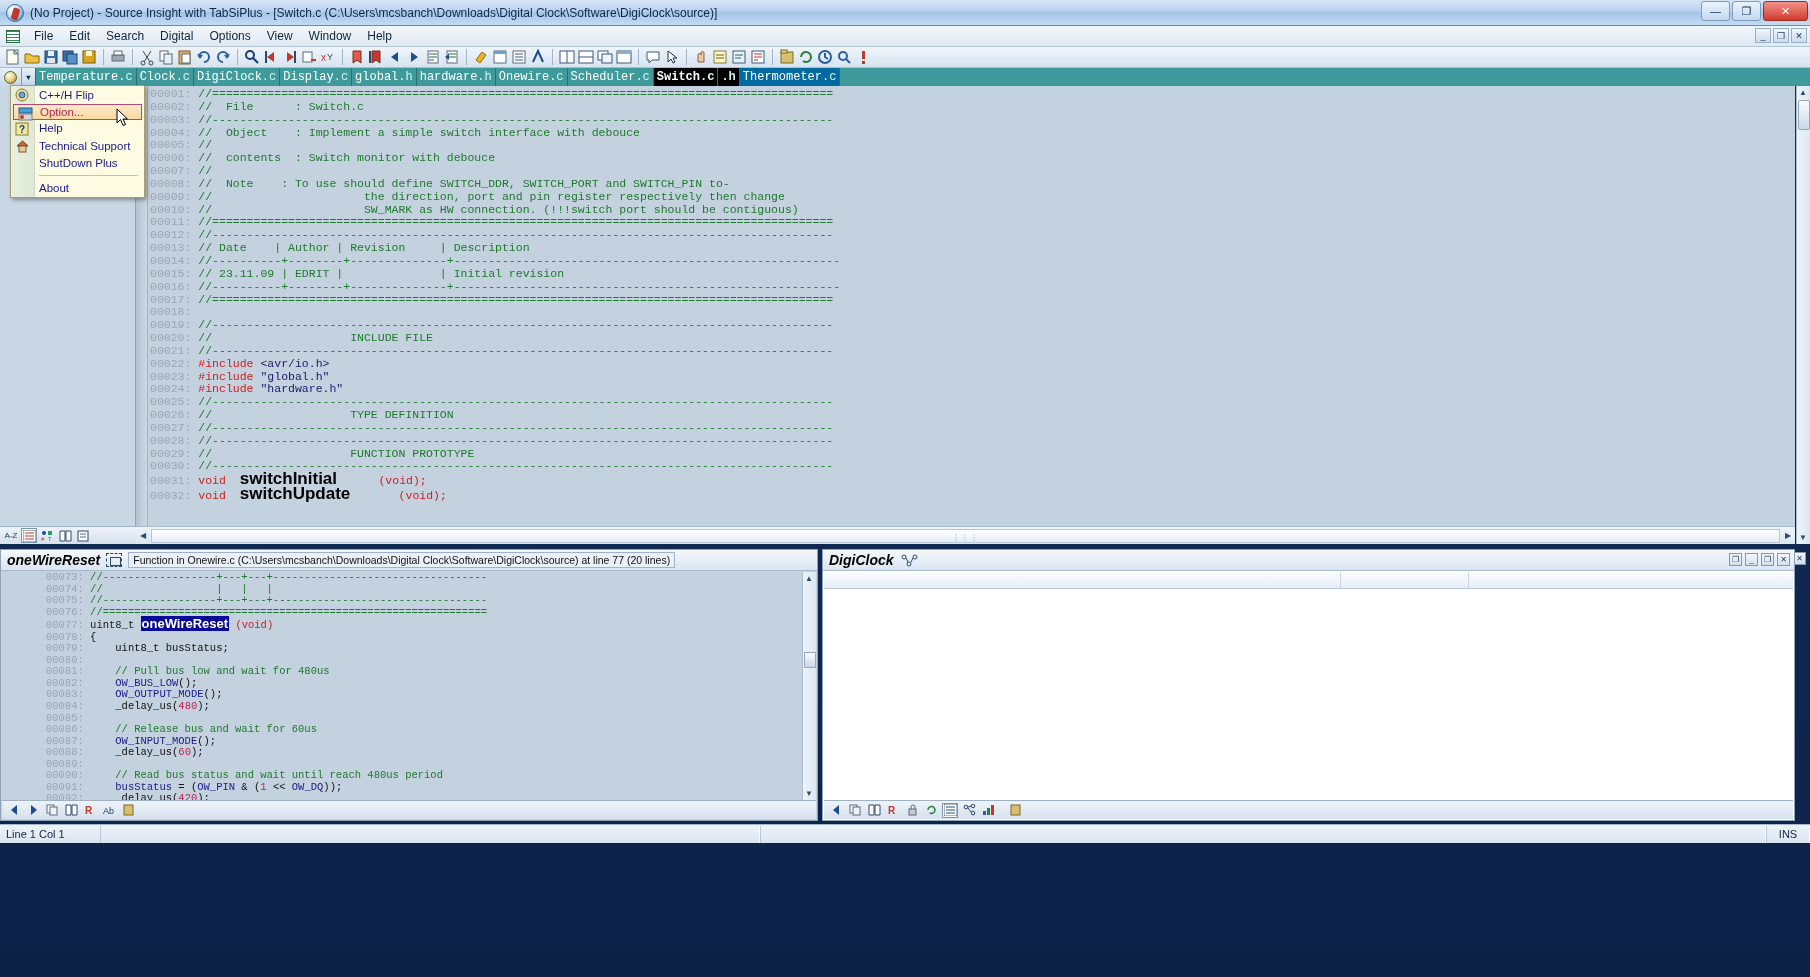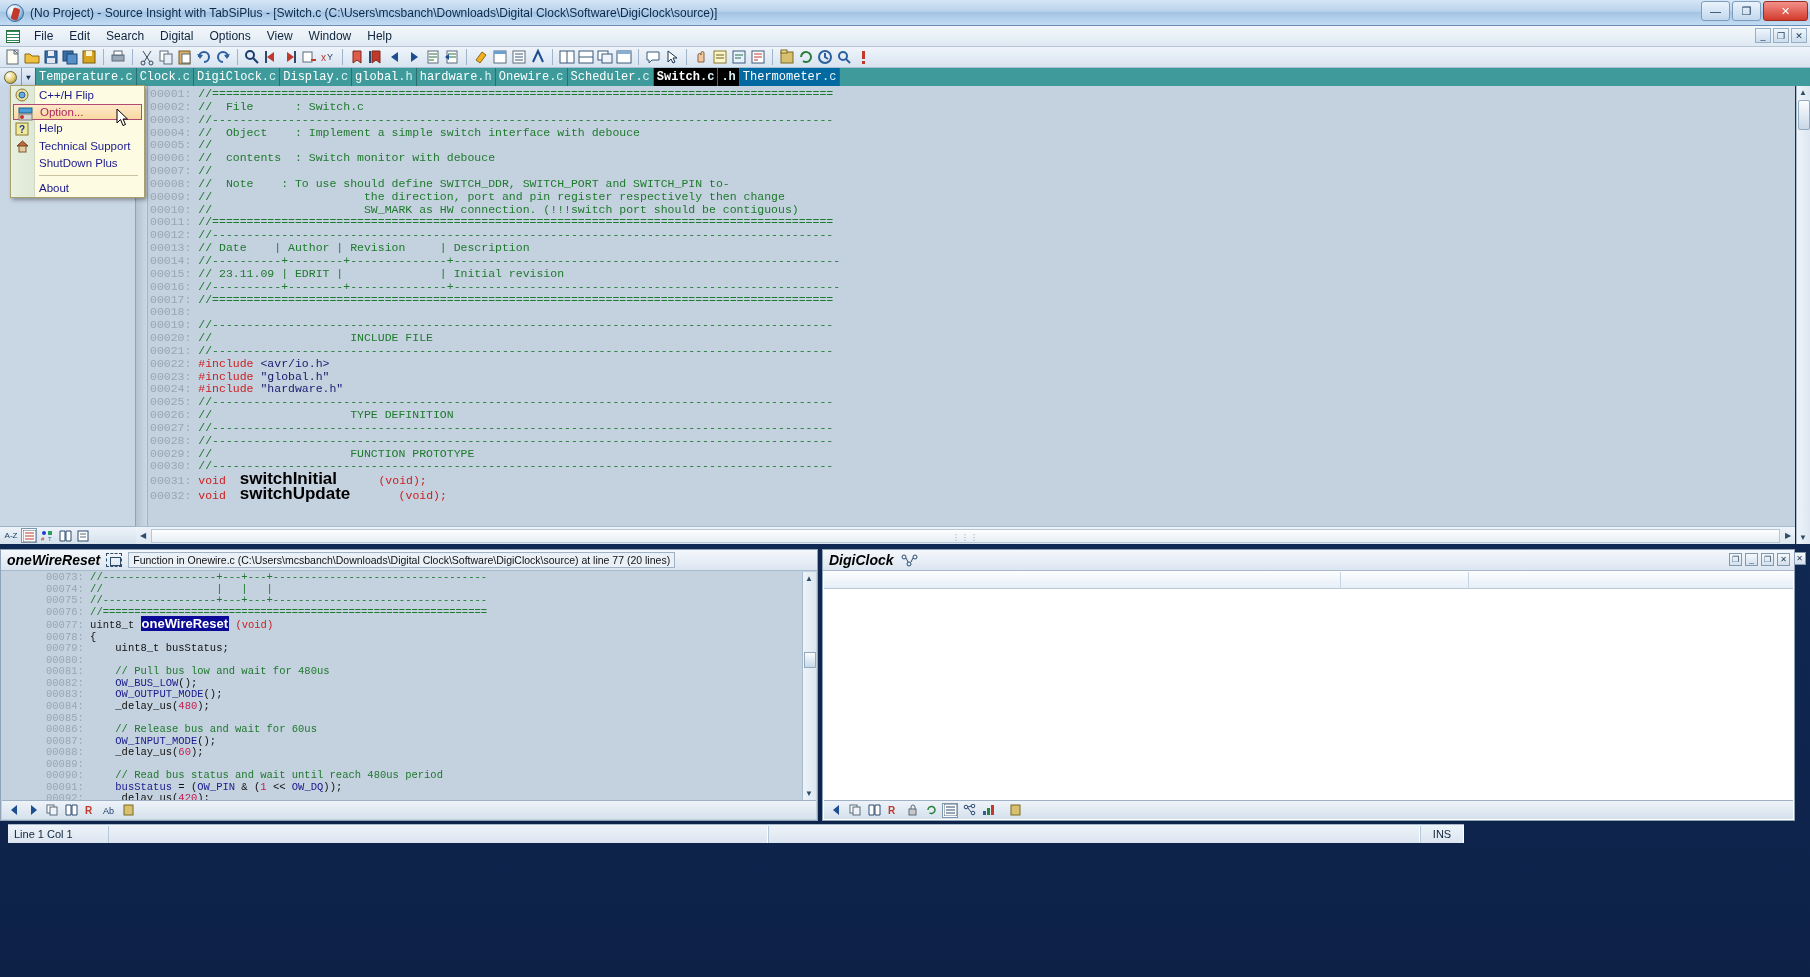--- a/index.html
+++ b/index.html
@@ -191,21 +191,21 @@
   .rel-col{ font-size:11px; color:#0d2036; padding:15px 6px; border-right:1px solid #c6d4e2; }
   .rel-body{ position:absolute; left:1px; top:39px; right:1px; bottom:20px; background:#fff; }
   .rel-tools{position:absolute;left:1px;bottom:1px;right:1px;height:19px;
      background:linear-gradient(180deg,#eef3f9,#d5e1ec);border-top:1px solid #9fb2c5;
      display:flex;align-items:center;gap:3px;padding-left:4px;}
   .rtool{width:16px;height:15px;display:flex;align-items:center;justify-content:center;font-size:8px;color:#143a5c;}
   .rtool.act{border:1px solid #7f97ad;background:#f7fbff;}
 
   
   .statusbar{
-    position:absolute; left:8px; top:824px; width:1456px; height:19px;
+    position:absolute; left:0; top:824px; width:1810px; height:19px;
     background:linear-gradient(180deg,#eef3f9,#dbe5f0); border-top:1px solid #a7bacd;
     display:flex;align-items:center;
   }
   .sb-cell{ font-size:11px; color:#10243c; padding:0 6px; height:17px; display:flex;align-items:center;}
   .sb-sep{ border-left:1px solid #b9c8d6; border-right:1px solid #fbfdff; }
 
   
   .popup{
     position:absolute; left:10px; top:85px; width:135px;
     background:#fdfbe2; border:1px solid #a79f6e; box-shadow:2px 2px 4px rgba(0,0,0,.35);

